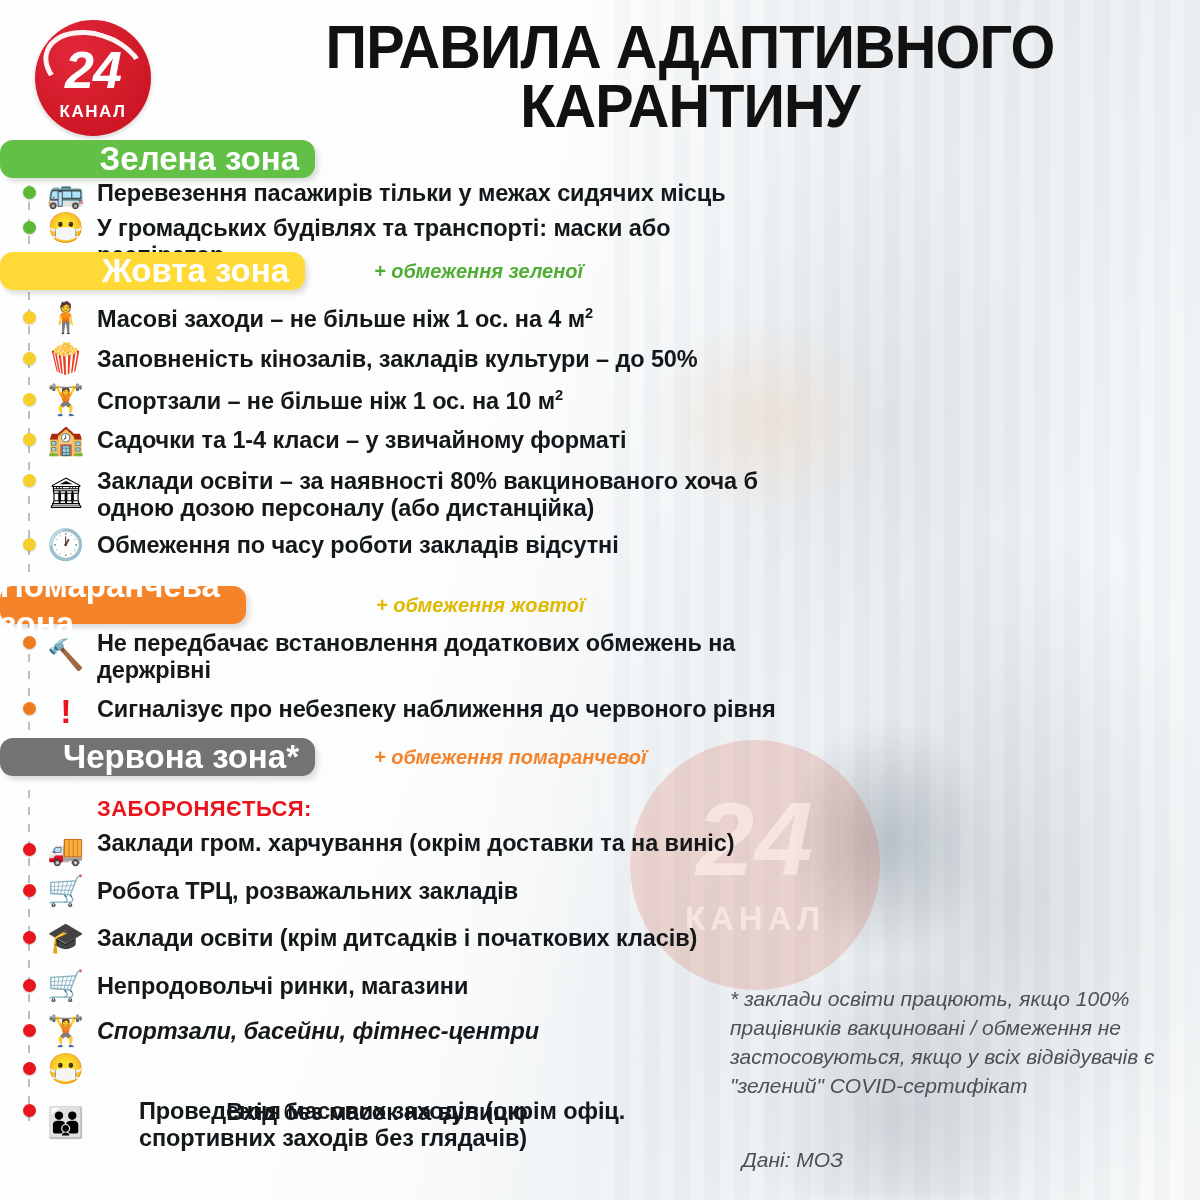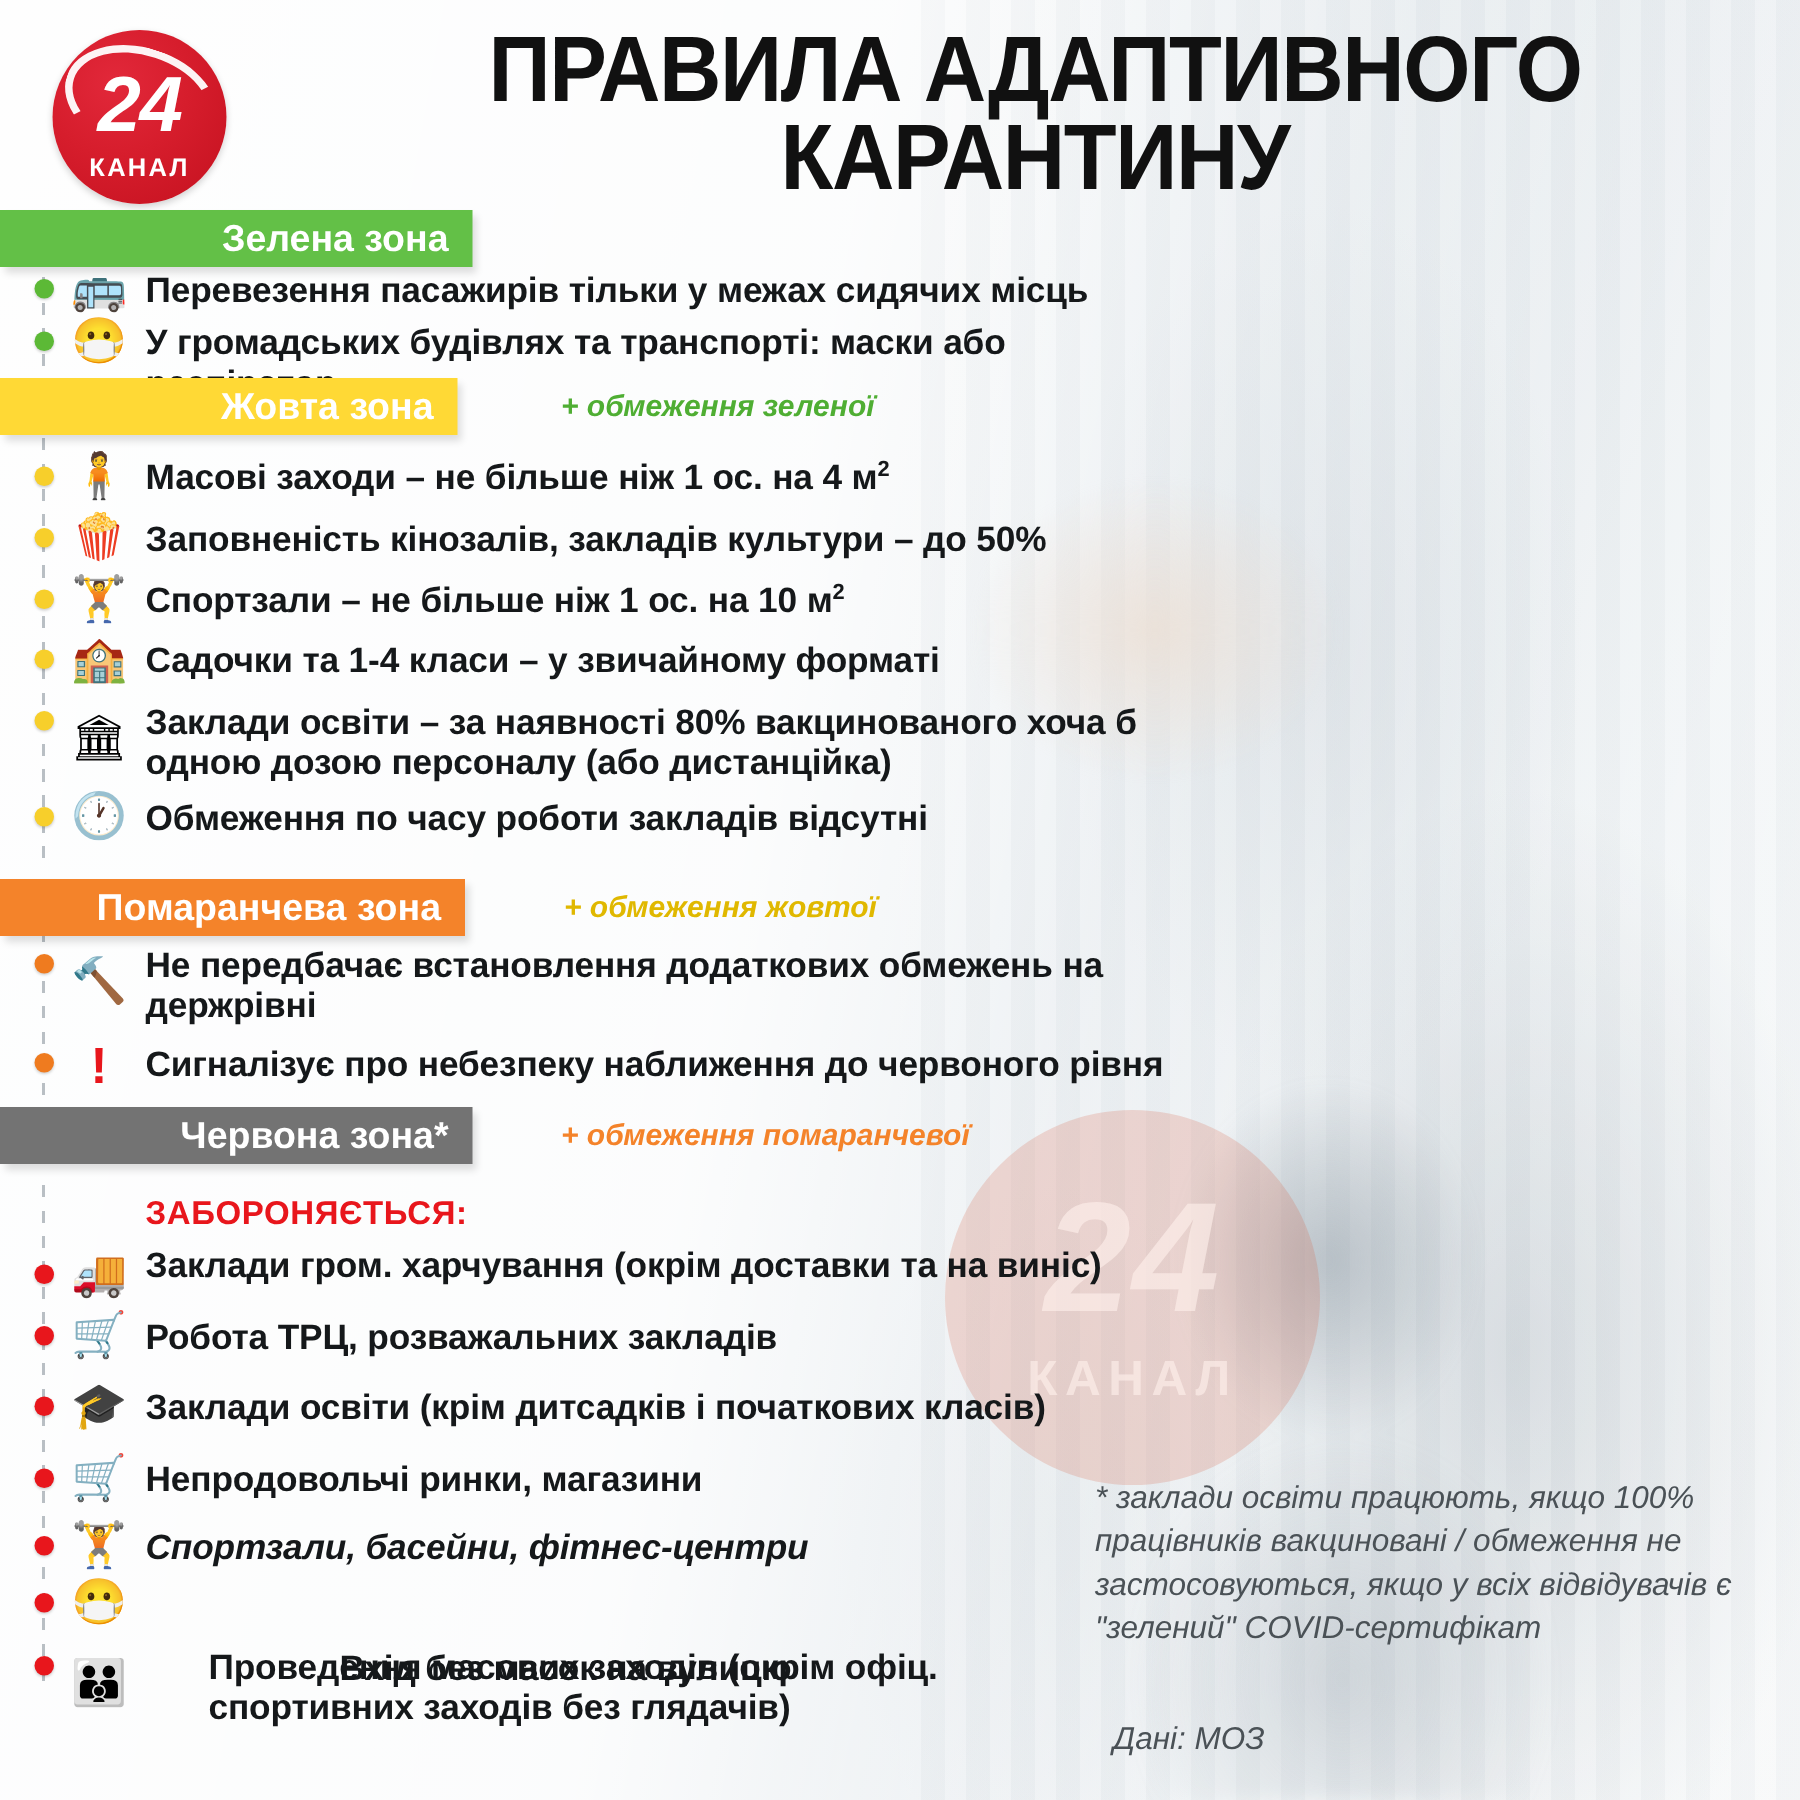--- a/index.html
+++ b/index.html
@@ -99,22 +99,23 @@
   .tl{
     position:absolute; left:28px; width:2px;
     background:repeating-linear-gradient(to bottom,#b9bfc4 0 8px, rgba(0,0,0,0) 8px 17px);
   }
 
   
   .banner{
     position:absolute; left:0; height:38px;
     display:flex; align-items:center; justify-content:flex-end;
     padding-right:16px;
-    color:#fff; font-size:25px; font-weight:700;
+    color:#fff; font-size:33px; font-weight:700;
     box-shadow:3px 4px 5px rgba(0,0,0,.13);
+    border-radius:13px;
   }
   .banner.green { background:#63c047; }
   .banner.yellow{ background:#ffd935; }
   .banner.orange{ background:#f4832a; }
   .banner.red   { background:#737373; }
 
   .plusnote{
     position:absolute;
     font-size:20px; font-style:italic; font-weight:700;margin-left:44px;
   }
@@ -204,21 +205,21 @@
     <div class="dot y" style="top: 433px;"></div>
     <div class="ico" style="left: 40px; top: 425px;">🏫</div>
     <div class="txt" style="left: 97px; top: 427px; width: 700px;">Садочки та 1-4 класи – у звичайному форматі</div>
     <div class="dot y" style="top: 474px;"></div>
     <div class="ico" style="left: 40px; top: 478px;">🏛</div>
     <div class="txt" style="left: 97px; top: 468px; width: 700px;">Заклади освіти – за наявності 80% вакцинованого хоча б одною дозою персоналу (або дистанційка)</div>
     <div class="dot y" style="top: 538px;"></div>
     <div class="ico" style="left: 40px; top: 530px;">🕐</div>
     <div class="txt" style="left: 97px; top: 532px; width: 700px;">Обмеження по часу роботи закладів відсутні</div>
     <div class="tl" style="top: 620px; height: 116px;"></div>
-    <div class="banner orange" style="top: 586px; width: 310px;">Помаранчева зона</div>
+    <div class="banner orange" style="top: 586px; width: 246px;">Помаранчева зона</div>
     <div class="plusnote y" style="left: 332px; top: 594px;">+ обмеження жовтої</div>
     <div class="dot o" style="top: 636px;"></div>
     <div class="ico" style="left: 40px; top: 640px;">🔨</div>
     <div class="txt" style="left: 97px; top: 630px; width: 700px;">Не передбачає встановлення додаткових обмежень на держрівні</div>
     <div class="dot o" style="top: 702px;"></div>
     <div class="ico" style="left: 40px; top: 694px; color: rgb(232, 22, 28); font-weight: 700; font-size: 34px;">!</div>
     <div class="txt" style="left: 97px; top: 696px; width: 700px;">Сигналізує про небезпеку наближення до червоного рівня</div>
     <div class="tl" style="top: 790px; height: 340px;"></div>
     <div class="banner red" style="top: 738px; width: 315px;">Червона зона*</div>
     <div class="plusnote o" style="left: 330px; top: 746px;">+ обмеження помаранчевої</div>

